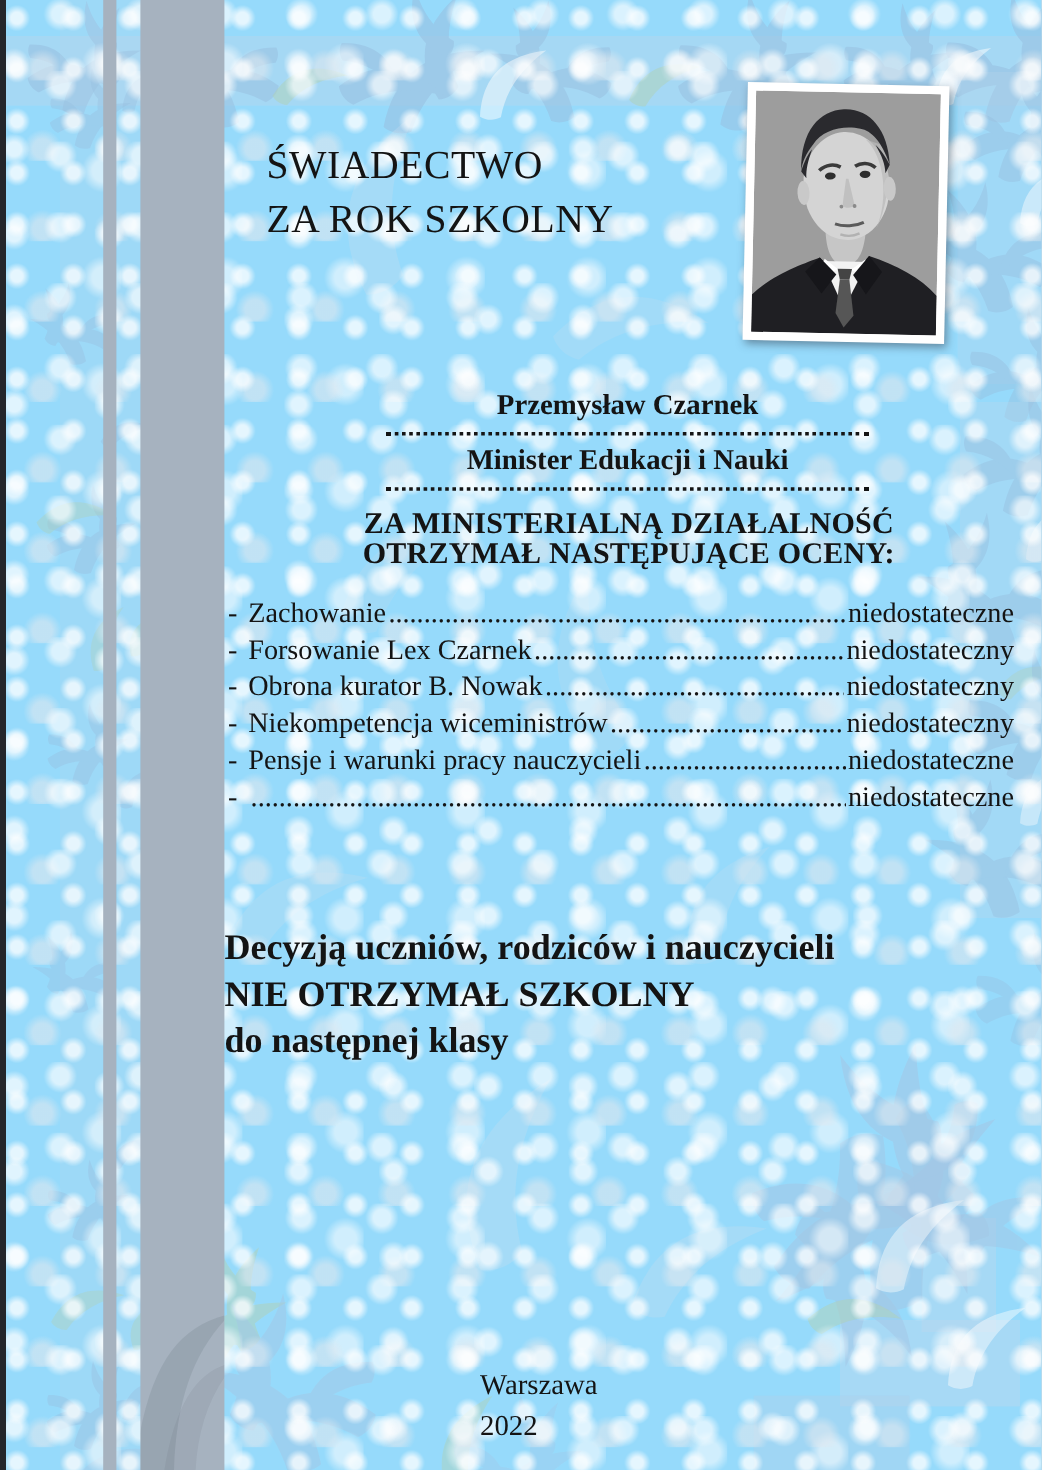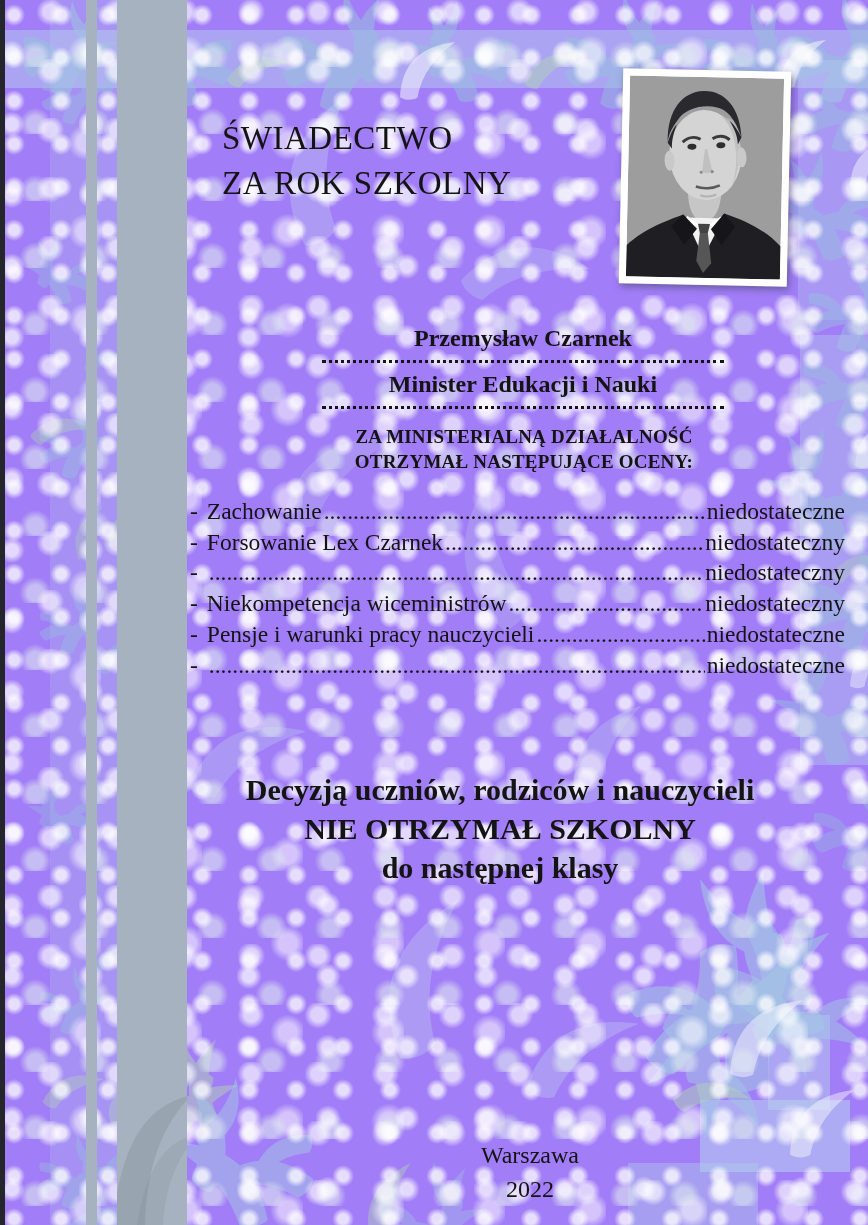--- a/index.html
+++ b/index.html
@@ -1,18 +1,18 @@
 <!DOCTYPE html>
 <html><head>
 <meta charset="utf-8">
 <style>
   html,body{margin:0;padding:0;background:#d9dee3;}
   .page{
     position:relative;width:868px;height:1225px;overflow:hidden;
-    background:#8b5cf6;
+    background:#7dd3fc;
     font-family:"Liberation Serif","DejaVu Serif",serif;
     color:#141414;
   }
   
   .motifs{position:absolute;left:0;top:0;z-index:1;}
   .mottle{
     position:absolute;inset:0;z-index:2;pointer-events:none;
     background-color:rgba(243,246,250,0.22);
     background-image:
       radial-gradient(circle at 30% 35%, rgba(255,255,255,.75) 0 5px, rgba(255,255,255,0) 11px),
@@ -36,32 +36,32 @@
     position:absolute;left:621px;top:70px;width:154px;height:201px;
     background:#ffffff;padding:7px;transform:rotate(1.2deg);
     box-shadow:2px 3px 7px rgba(50,60,75,.5);
   }
   .photo svg{display:block;}
   .name-block{position:absolute;left:322px;top:320px;width:402px;text-align:center;}
   .name-block .nm{font-size:24px;line-height:36px;font-weight:700;white-space:nowrap;}
   .dotline{height:2px;border-bottom:3px dotted #151515;margin:2px 0 3px 0;}
   .subtitle{
     position:absolute;left:274px;top:424px;width:500px;text-align:center;
-    font-size:19px;line-height:25px;font-weight:700;letter-spacing:.2px;white-space:nowrap;
+    font-size:25px;line-height:25px;font-weight:700;letter-spacing:.2px;white-space:nowrap;
   }
   .grades{position:absolute;left:190px;top:496px;width:655px;font-size:23.5px;line-height:30.7px;}
   .grade-row{display:flex;align-items:baseline;white-space:nowrap;}
   .g-bullet{margin-right:9px;}
   .g-leader{flex:1;overflow:hidden;margin:0 2px;}
   .verdict{
-    position:absolute;left:187px;top:770px;width:626px;text-align:center;
+    position:absolute;left:187px;top:770px;width:626px;text-align:left;
     font-size:30px;line-height:39px;font-weight:700;white-space:nowrap;
   }
   .footer{
-    position:absolute;left:400px;top:1138px;width:260px;text-align:center;
+    position:absolute;left:400px;top:1138px;width:260px;
     font-size:24px;line-height:34px;
   }
 </style>
 </head>
 <body>
 
 <div class="page">
 
   <svg class="motifs" width="868" height="1225" viewBox="0 0 868 1225" aria-hidden="true">
     <defs>
@@ -234,20 +234,21 @@
         <span class="g-grade">niedostateczne</span>
       </div>
       <div class="grade-row">
         <span class="g-bullet">-</span>
         <span class="g-subject">Forsowanie Lex Czarnek</span>
         <span class="g-leader">....................................................................................................</span>
         <span class="g-grade">niedostateczny</span>
       </div>
       <div class="grade-row">
         <span class="g-bullet">-</span>
+        <span class="g-subject">Obrona kurator B. Nowak</span>
         <span class="g-leader">....................................................................................................</span>
         <span class="g-grade">niedostateczny</span>
       </div>
       <div class="grade-row">
         <span class="g-bullet">-</span>
         <span class="g-subject">Niekompetencja wiceministrów</span>
         <span class="g-leader">....................................................................................................</span>
         <span class="g-grade">niedostateczny</span>
       </div>
       <div class="grade-row">

